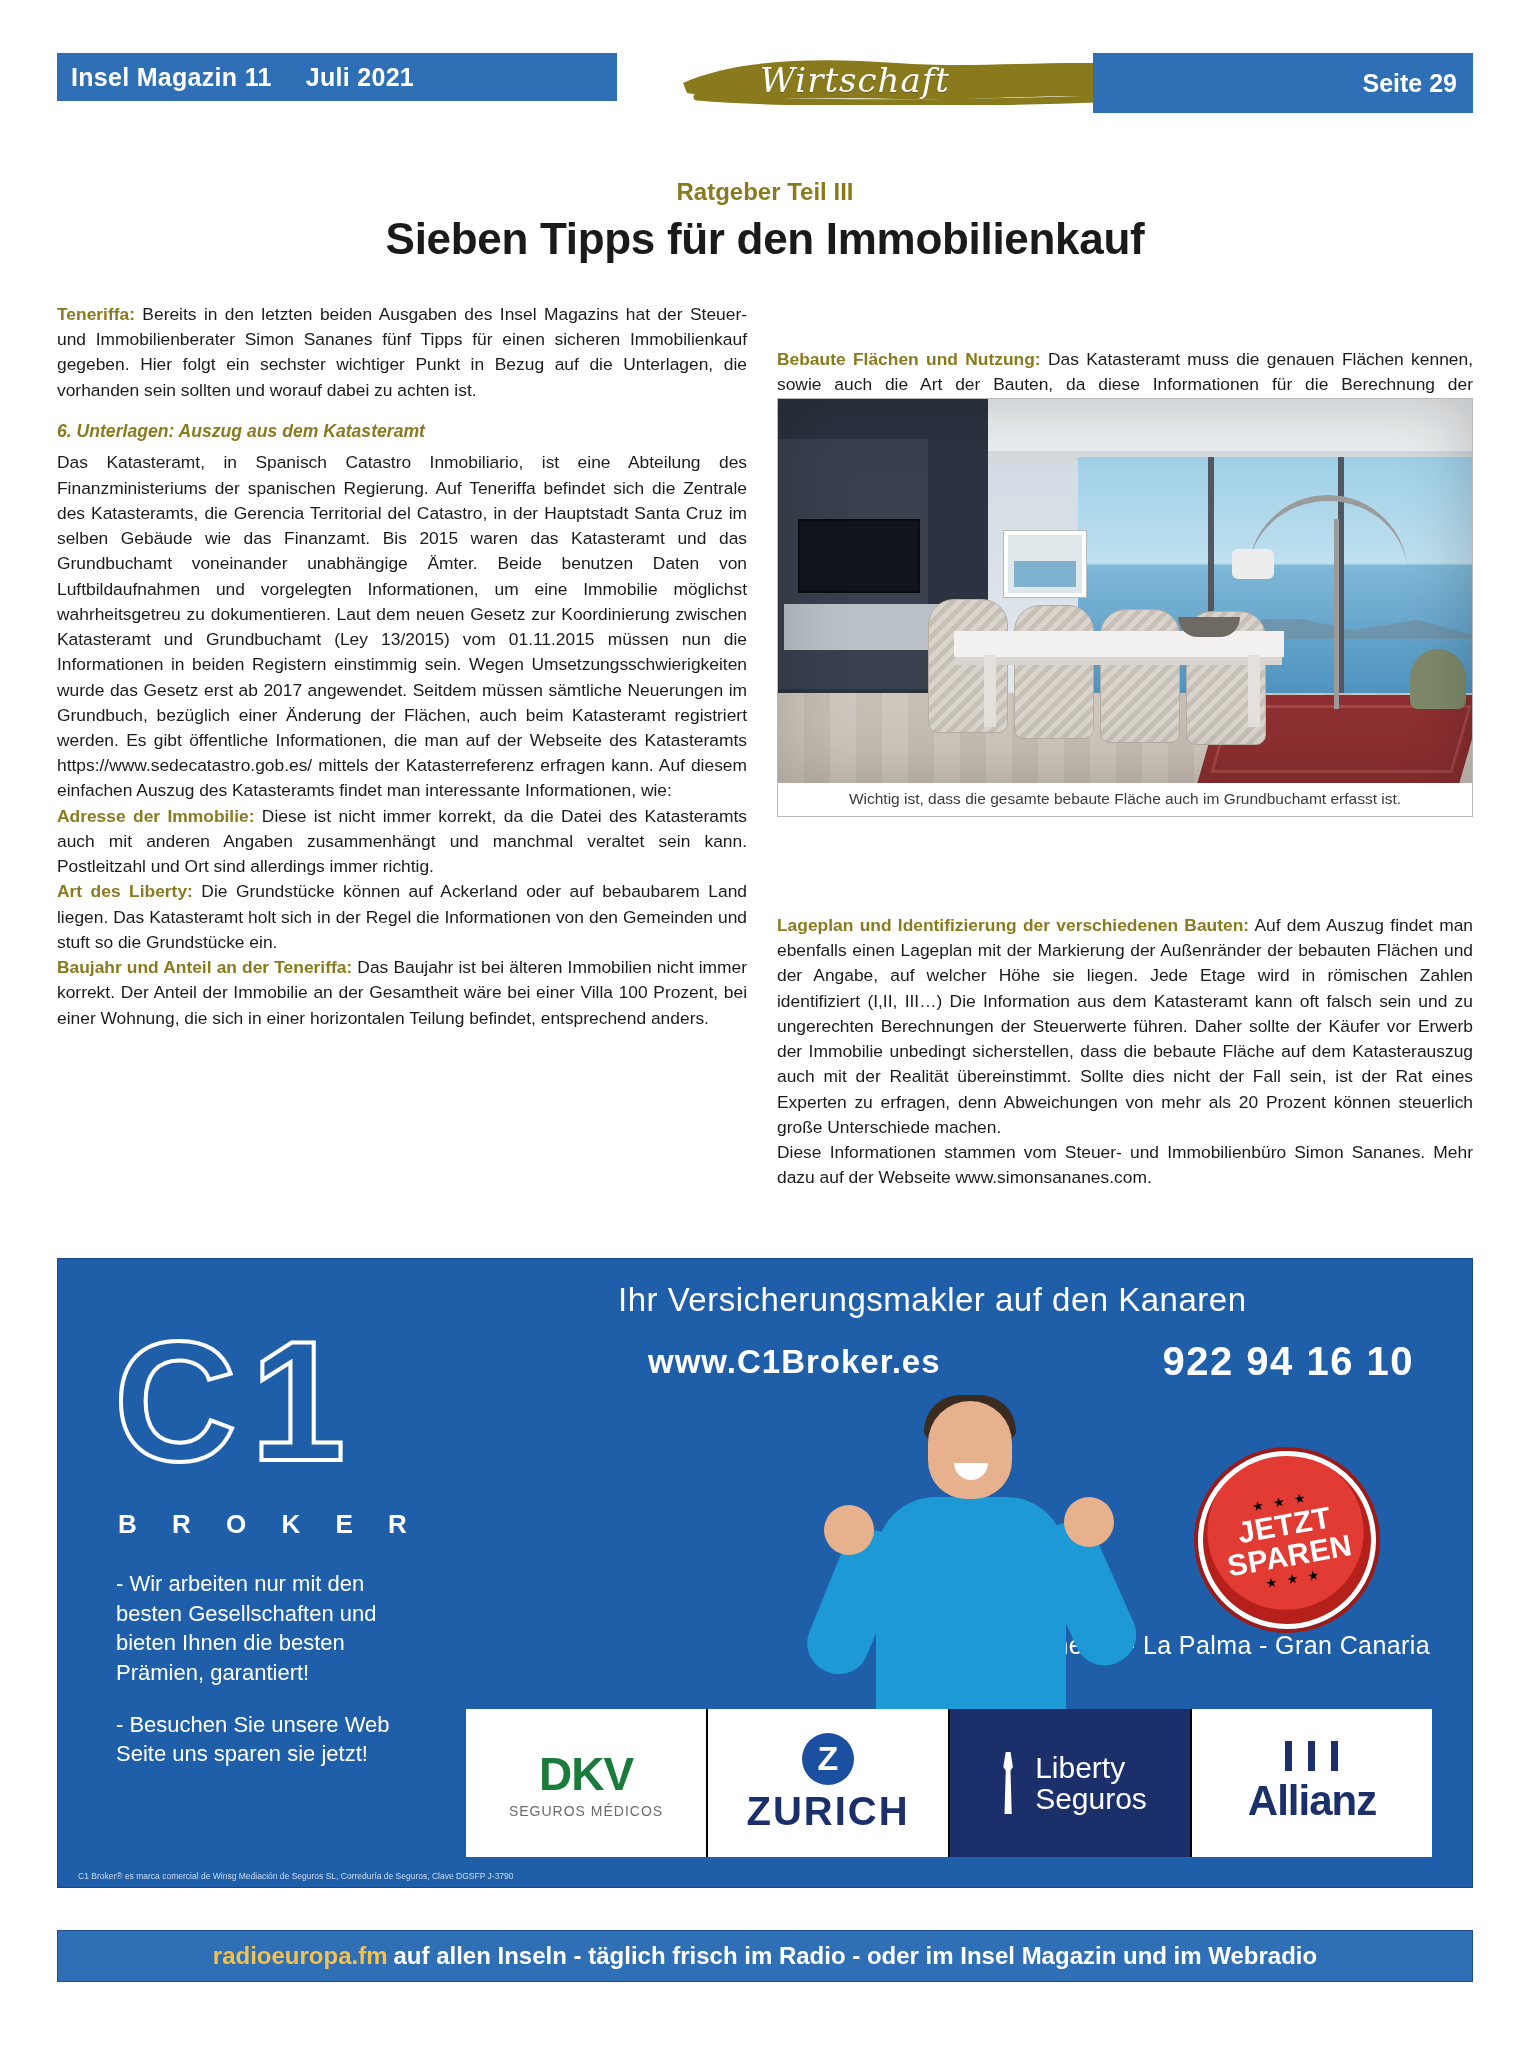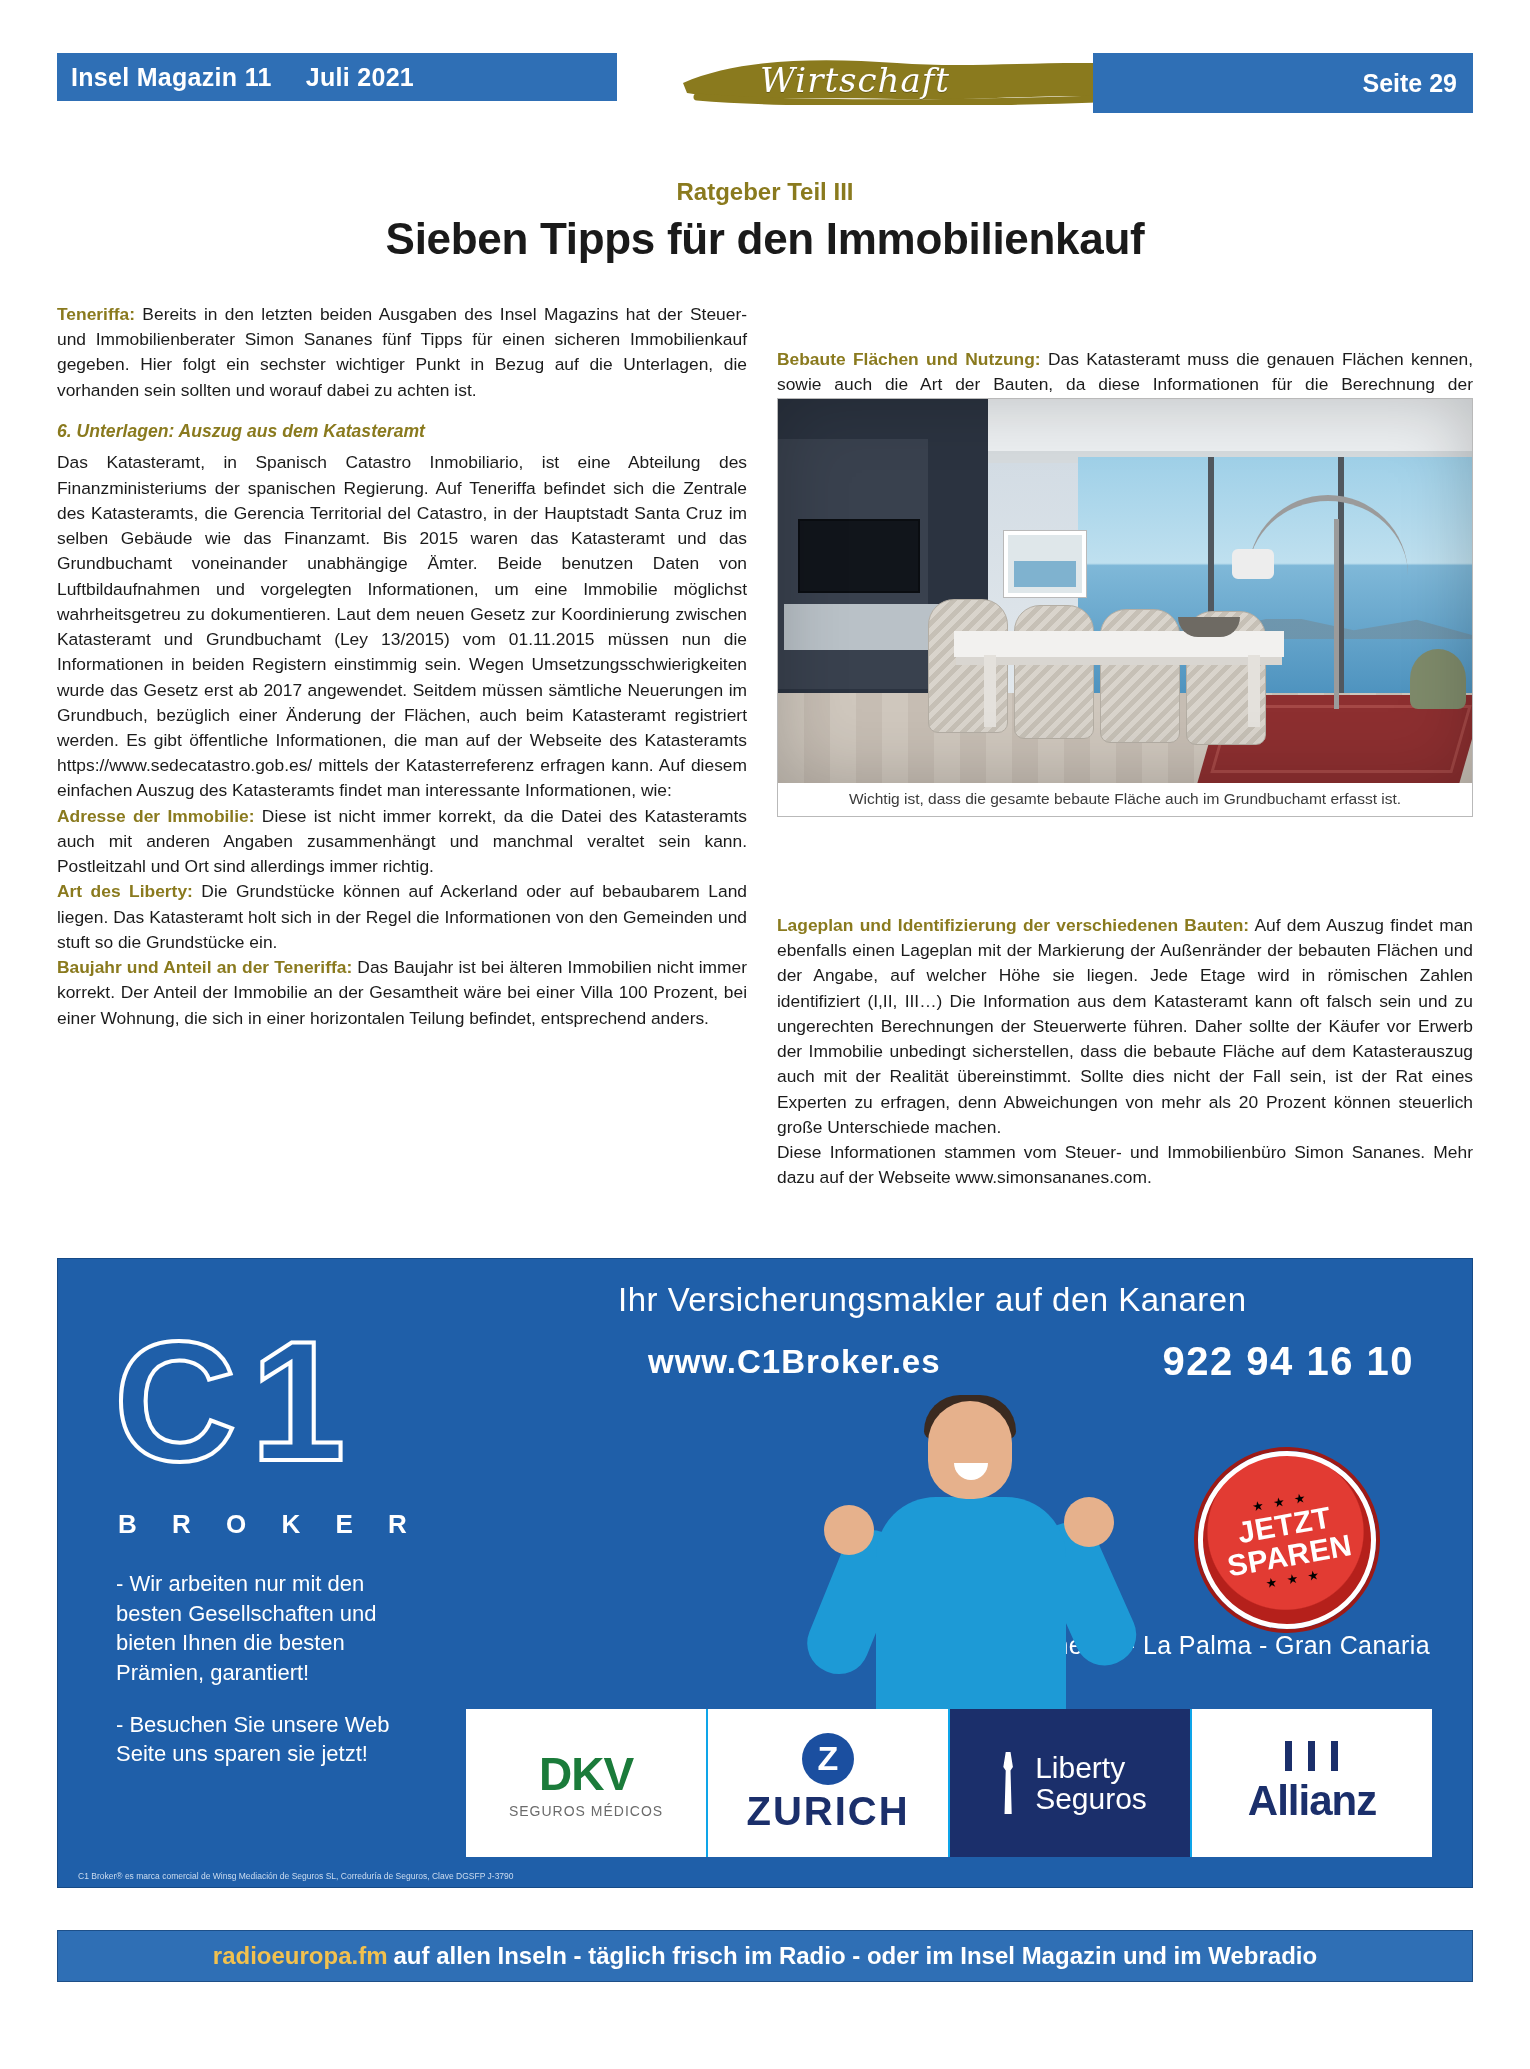--- a/index.html
+++ b/index.html
@@ -269,21 +269,21 @@
   .stamp .stars{ font-size:13px; letter-spacing:3px; }
 
   .logo-strip {
     position:absolute; left:408px; bottom:30px; width:966px; height:148px;
     display:flex;
   }
   .logo-box {
     flex: 1;
     background:#ffffff;
     display:flex; align-items:center; justify-content:center;
-    border-right:2px solid #0ea5e9;
+    border-right:2px solid #000000;
   }
   .logo-box:last-child{border-right:none;}
   .logo-box.navy{ background:#1b2f6b; }
   .dkv-name{color:#1b7b3a; font-size:46px; font-weight:bold; letter-spacing:-1px;}
   .dkv-sub{color:#6b6b6b; font-size:14px; letter-spacing:1px; margin-top:2px;}
   .zurich-badge{width:52px;height:52px;border-radius:50%;background:#1b4fa0;color:#fff;font-size:34px;font-weight:bold;display:flex;align-items:center;justify-content:center;}
   .zurich-name{color:#1b2f6b; font-size:40px; font-weight:bold; letter-spacing:2px; margin-top:4px;}
   .liberty-name{color:#ffffff; font-size:30px; font-weight:normal; line-height:1.05;}
   .torch{width:30px;height:62px;background:#ffffff;clip-path:polygon(42% 0,58% 0,66% 24%,58% 30%,62% 100%,38% 100%,42% 30%,34% 24%);margin-right:12px;}
   .allianz-mark{width:54px;height:30px;background:

